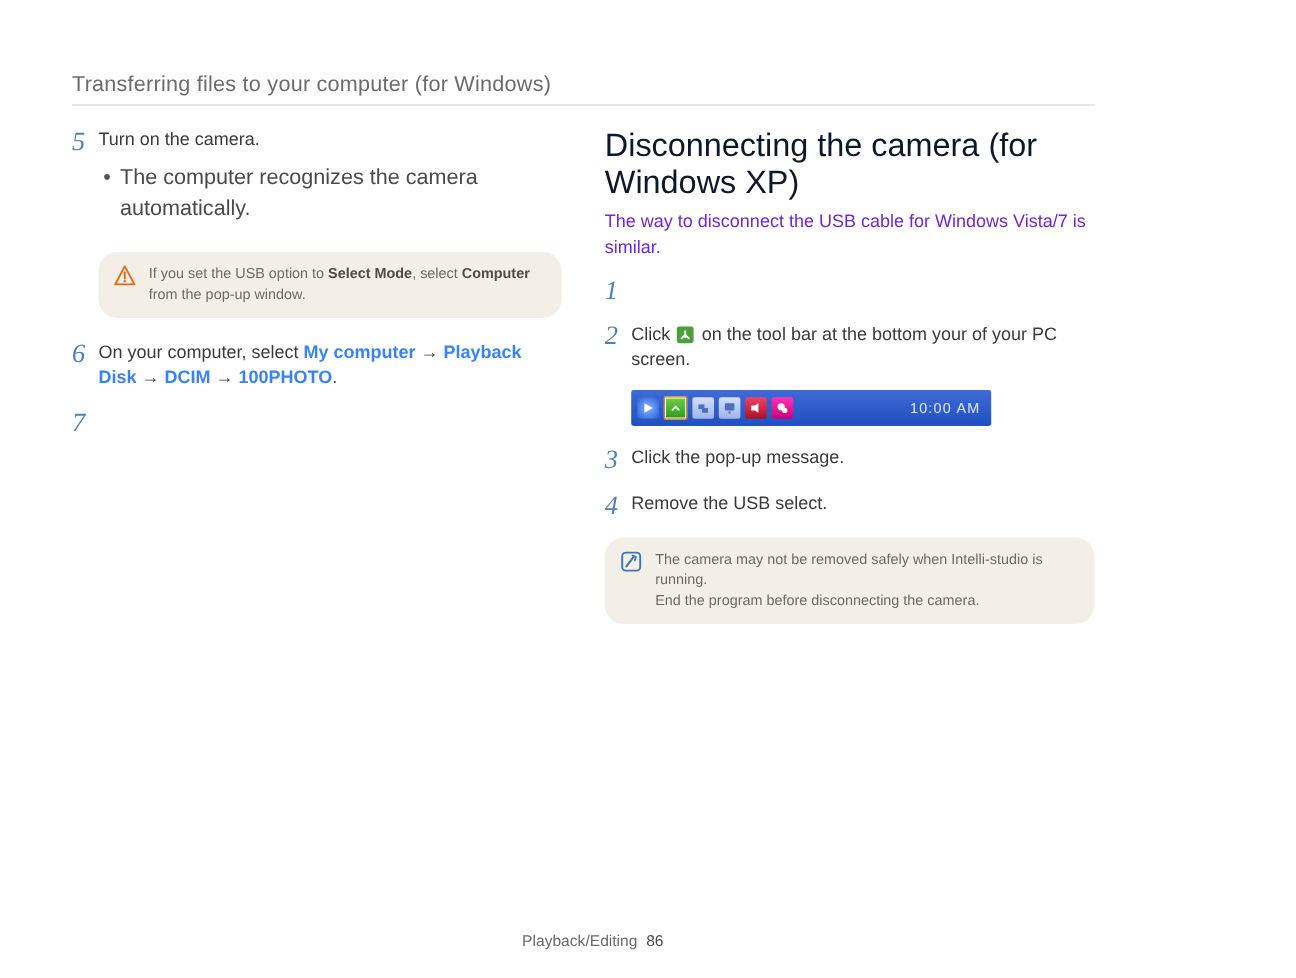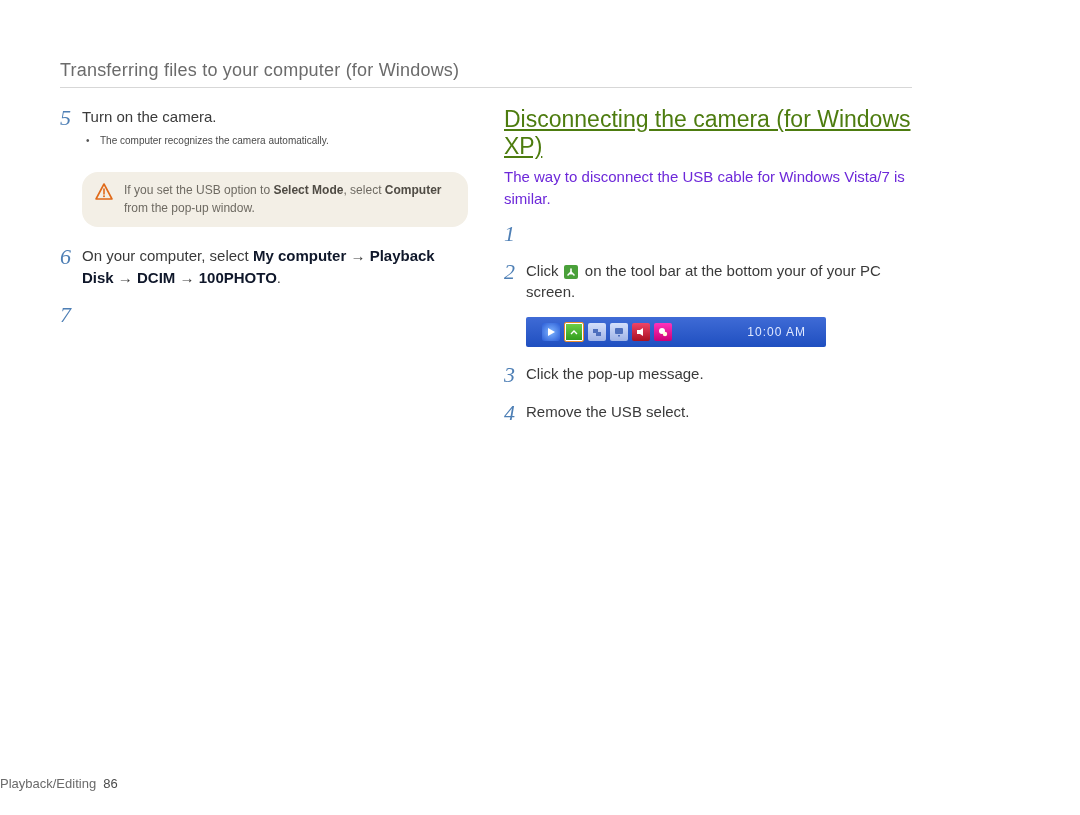--- a/index.html
+++ b/index.html
@@ -49,36 +49,36 @@
     font-family: Georgia, "Times New Roman", serif;
   }
   .step-body {
     font-size: 15px;
     line-height: 1.45;
     color: #3a3a3a;
     font-weight: 300;
   }
   .step-body b {
     font-weight: 600;
-    color: #0f172a;
+    color: #3b82f6;
   }
   ul.sub {
     margin: 6px 0 10px 0;
     padding-left: 18px;
     list-style: none;
   }
   ul.sub li::before {
     content: "•";
     color: #555;
     display: inline-block;
     width: 14px;
     margin-left: -14px;
   }
   ul.sub li {
-    font-size: 10px;
+    font-size: 18px;
     color: #4a4a4a;
     font-weight: 300;
   }
   .note-box {
     display: flex;
     align-items: flex-start;
     background: #f3efe6;
     padding: 10px 12px;
     margin: 8px 0 18px 0;
     gap: 10px;
@@ -99,42 +99,41 @@
     font-size: 12px;
     line-height: 1.45;
     color: #6e6a62;
     font-weight: 300;
   }
   .note-text b {
     color: #4f4b44;
     font-weight: 600;
   }
   .h2-blue {
-    font-size: 23px;
+    font-size: 27px;
     font-weight: 400;
-    color: #4d7c0f;
+    color: #0f172a;
     margin: 0 0 6px 0;
-    text-decoration: underline;
   }
   .intro {
     font-size: 15px;
     line-height: 1.45;
     color: #6d28d9;
     margin-bottom: 12px;
     font-weight: 300;
   }
   
   .taskbar {
     margin: 8px 0 16px 22px;
     width: 300px;
     height: 30px;
     background: linear-gradient(#3f6bd6, #1f4fc0);
     display: flex;
     align-items: center;
-    padding: 0 16px;
+    padding: 0 5px;
     box-sizing: border-box;
     gap: 4px;
     border-radius: 2px;
   }
   .taskbar .tray-icon {
     width: 18px;
     height: 18px;
     border-radius: 2px;
     display: inline-flex;
     align-items: center;
@@ -156,23 +155,25 @@
     font-size: 12px;
     letter-spacing: 1px;
     color: #dfe8ff;
     padding-right: 4px;
   }
   .footer {
     position: absolute;
     left: 0;
     right: 0;
     bottom: 24px;
+    text-align: center;
     font-size: 13px;
     color: #6a6a6a;
     font-weight: 300;
+    padding-left: 16px;
   }
   .footer .pageno {
     color: #4a4a4a;
   }
   
   svg { display: block; }
 
   .inline-icon-slot {
     display: inline-block;
     width: 18px;
@@ -288,20 +289,33 @@
       <div class="step">
         <div class="step-num">3</div>
         <div class="step-body">Click the pop-up message.</div>
       </div>
 
       <div class="step">
         <div class="step-num">4</div>
         <div class="step-body">Remove the USB select.</div>
       </div>
 
+      <div class="note-box">
+        <span class="note-icon">
+          <svg width="20" height="20" viewBox="0 0 20 20">
+            <rect x="2.5" y="2.5" width="15" height="15" rx="3" fill="none" stroke="#3f76b5" stroke-width="1.6"></rect>
+            <path d="M6 14 L12 6" stroke="#3f76b5" stroke-width="1.8" stroke-linecap="round"></path>
+            <path d="M11 5 l3 1 l-1 3" fill="none" stroke="#3f76b5" stroke-width="1.4" stroke-linecap="round" stroke-linejoin="round"></path>
+          </svg>
+        </span>
+        <span class="note-text">
+          <span>The camera may not be removed safely when Intelli-studio is running.</span><br>
+          <span>End the program before disconnecting the camera.</span>
+        </span>
+      </div>
 
     </div>
   </div>
 
   <div class="footer">
     <span>Playback/Editing</span>&nbsp;&nbsp;<span class="pageno">86</span>
   </div>
 
 </div>
 

